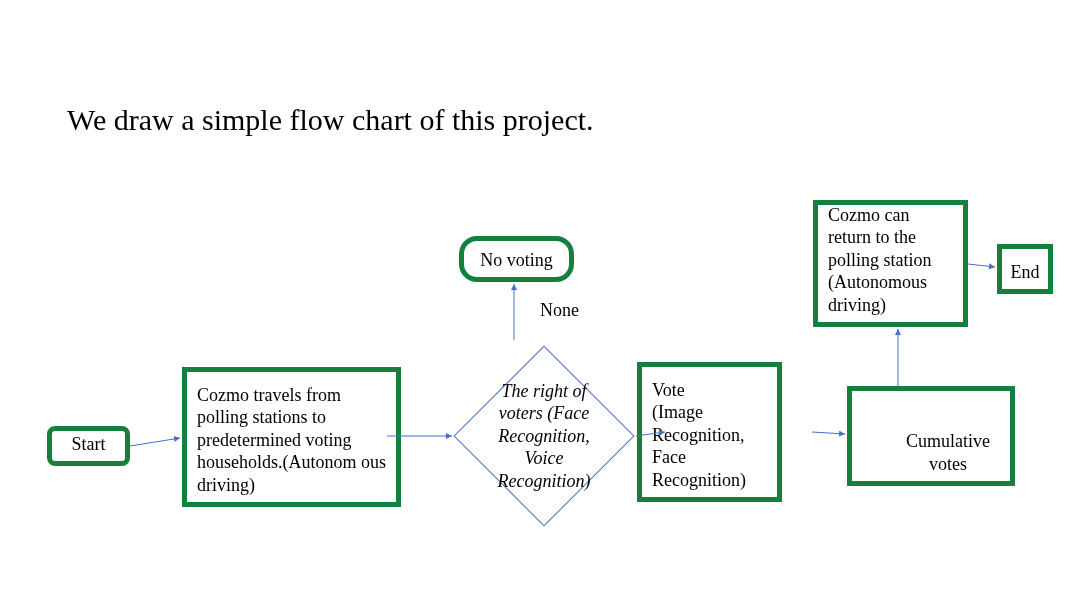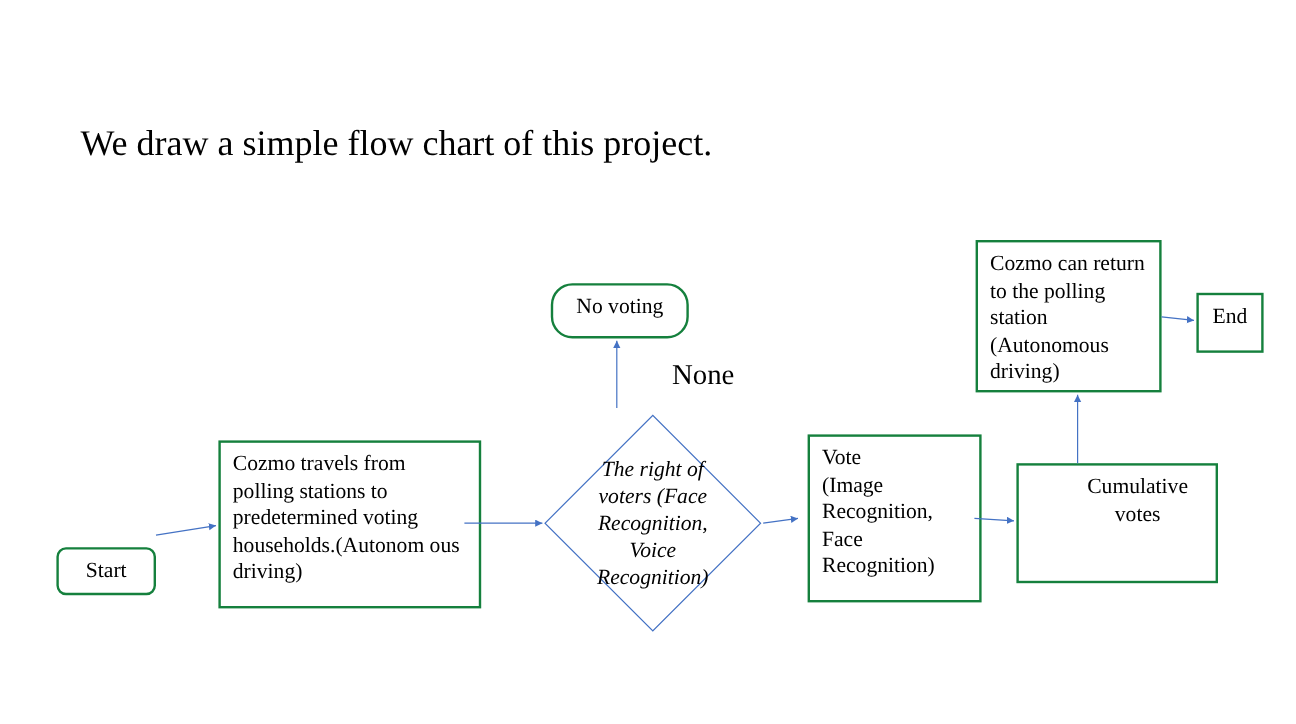--- a/index.html
+++ b/index.html
@@ -16,28 +16,28 @@
   .title {
     position: absolute;
     left: 67px;
     top: 103px;
     font-size: 30px;
     font-weight: 400;
     text-align: right;
   }
   .box {
     position: absolute;
-    border: 2px solid #15803d;
+    border: 5px solid #15803d;
     background: #fff;
     font-size: 18px;
     line-height: 1.25;
     padding: 6px 10px;
     box-sizing: border-box;
     display: flex;
-    align-items: flex-start;
+    align-items: flex-end;
   }
   .box.center { justify-content: center; text-align: center; }
   .start { border-radius: 8px; }
   .diamond-wrap {
     position: absolute;
   }
   .diamond {
     position: absolute;
     width: 100%;
     height: 100%;
@@ -55,56 +55,55 @@
     justify-content: center;
     text-align: center;
     font-size: 18px;
     line-height: 1.25;
     padding: 30px;
     box-sizing: border-box;
     font-style: italic;
   }
   .label {
     position: absolute;
-    font-size: 24px;
-    margin-left: 20px;
+    font-size: 18px;
   }
   svg.connectors {
     position: absolute;
     left: 0; top: 0;
     width: 1080px;
     height: 603px;
     pointer-events: none;
   }
 </style>
 </head>
 <body>
 
 <div class="title">We draw a simple flow chart of this project.</div>
 
-<div class="box start center" style="left:47px; top:426px; width:83px; height:40px;margin-top:30px;">
+<div class="box start center" style="left:47px; top:426px; width:83px; height:40px;">
   <span>Start</span>
 </div>
 
 <div class="box" style="left:182px; top:367px; width:219px; height:140px;">
   <span>Cozmo travels from polling stations to predetermined voting households.(Autonom ous driving)</span>
 </div>
 
 <div class="diamond-wrap" style="left:454px; top:336px; width:180px; height:200px;">
   <div class="diamond" style="left:26px; top:36px; width:128px; height:128px;"></div>
   <div class="diamond-text">The right of voters (Face Recognition, Voice Recognition)</div>
 </div>
 
 <div class="box center" style="left:459px; top:236px; width:115px; height:46px;border-radius:18px;">
   <span>No voting</span>
 </div>
 
 <div class="label" style="left:540px; top:300px;">None</div>
 
-<div class="box" style="left:673px; top:362px; width:145px; height:140px; white-space:pre-line;">
+<div class="box" style="left:637px; top:362px; width:145px; height:140px; white-space:pre-line;">
   <span>Vote
 (Image Recognition, Face Recognition)</span>
 </div>
 
 <div class="box center" style="left:847px; top:386px; width:168px; height:100px;padding-left:44px;">
   <span>Cumulative votes</span>
 </div>
 
 <div class="box" style="left:813px; top:200px; width:155px; height:127px;">
   <span>Cozmo can return to the polling station (Autonomous driving)</span>

